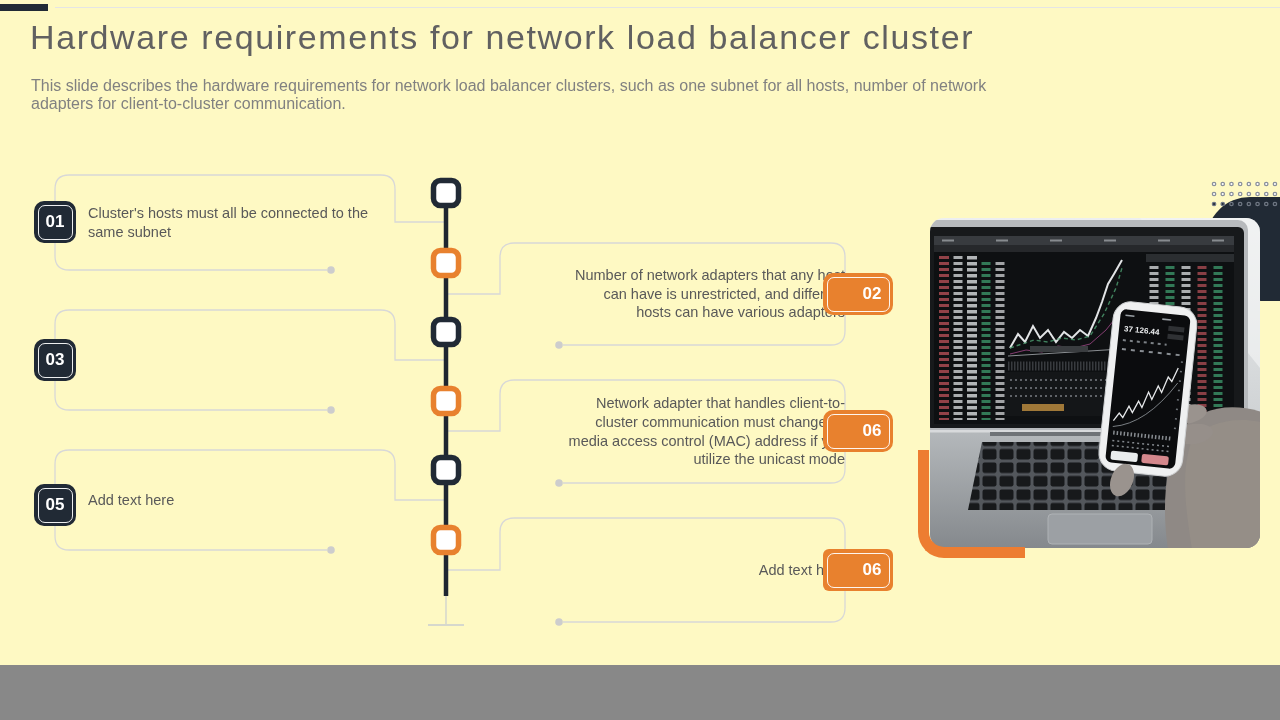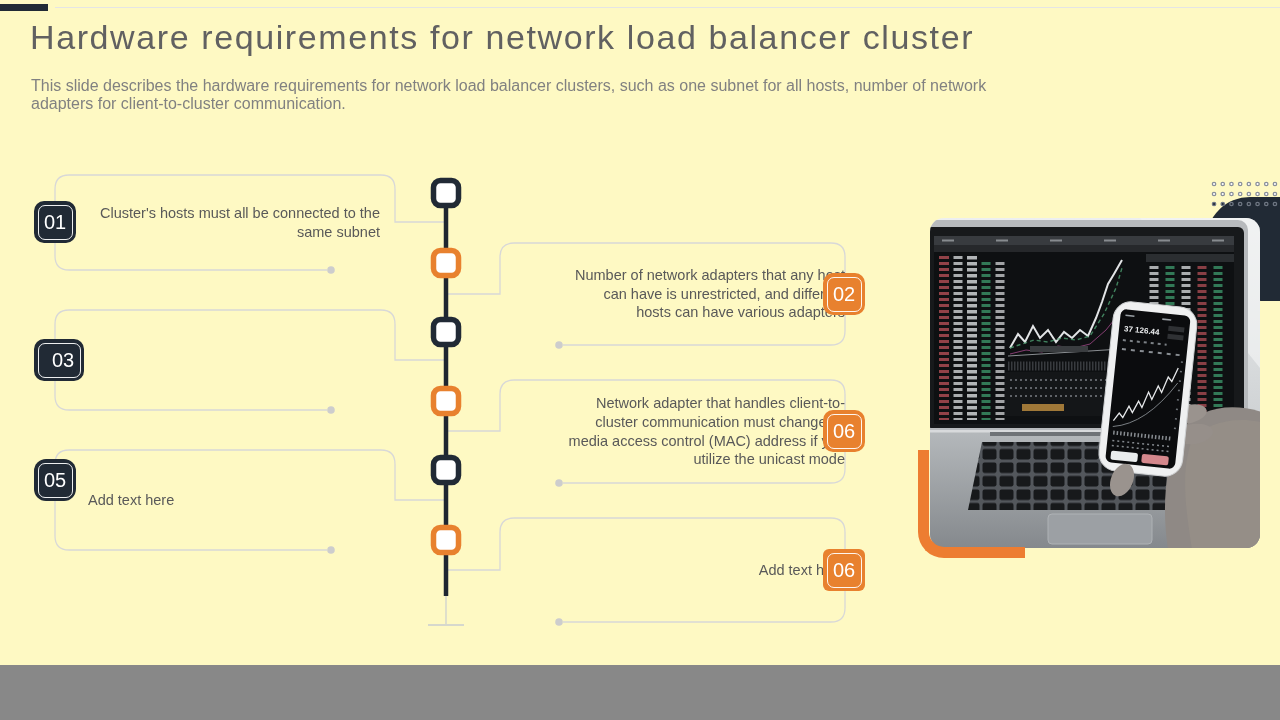--- a/index.html
+++ b/index.html
@@ -17,33 +17,33 @@
   .tbox{position:absolute;display:flex;align-items:center;color:#595959;font-size:14.5px;line-height:1.3;}
   .tbox.left{justify-content:flex-start;padding-left:33px;text-align:left;}
   .tbox.right{justify-content:flex-end;padding-right:37px;text-align:right;}
   .tbox .txt{display:inline-block;}
   .b1{left:55px;top:175px;width:340px;height:95px;}
   .b2{left:500px;top:243px;width:345px;height:102px;}
   .b3{left:55px;top:310px;width:340px;height:100px;}
   .b4{left:500px;top:380px;width:345px;height:103px;}
   .b5{left:55px;top:450px;width:340px;height:100px;}
   .b6{left:500px;top:518px;width:345px;height:104px;}
-  .b1 .txt{width:292px;text-align:right;} .b2 .txt{width:272px;} .b3 .txt{width:300px;}
+  .b1 .txt{width:292px;} .b2 .txt{width:272px;} .b3 .txt{width:300px;}
   .b4 .txt{width:280px;} .b5 .txt{width:292px;} .b6 .txt{width:272px;}
 
   
   .badge{position:absolute;width:42px;height:42px;border-radius:10px;display:flex;align-items:center;
-         justify-content:center;color:#fff;font-weight:normal;font-size:20px;z-index:3;}
+         justify-content:center;color:#fff;font-weight:bold;font-size:17px;z-index:3;}
   .badge::before{content:"";position:absolute;inset:3.5px;border:1.5px solid rgba(255,255,255,.92);
          border-radius:7px;}
   .badge.dark{background:#212A35;}
-  .badge.orange{background:#E8812E;}
+  .badge.orange{background:#E8812E;padding-left:28px;}
   .bg1{left:34px;top:201px;}  .bg2{left:823px;top:273px;}
-  .bg3{left:34px;top:339px;padding-left:8px;}  .bg4{left:823px;top:410px;}
-  .bg5{left:34px;top:459px;border-radius:12px;}  .bg6{left:823px;top:549px;border-radius:6px;}
+  .bg3{left:34px;top:339px;}  .bg4{left:823px;top:410px;}
+  .bg5{left:34px;top:484px;}  .bg6{left:823px;top:549px;border-radius:6px;}
 
   .overlay-svg{position:absolute;left:0;top:0;pointer-events:none;}
 
   
   .corner-blob{position:absolute;left:1206px;top:197px;width:92px;height:104px;background:#212A35;
                border-radius:44px 0 0 56px;}
   .dots-svg{position:absolute;left:1208px;top:178px;}
   .photo{position:absolute;left:930px;top:218px;width:330px;height:330px;}
   .orange-bracket{position:absolute;left:918px;top:450px;width:107px;height:108px;
                   border-left:11px solid #ED7D31;border-bottom:11px solid #ED7D31;

